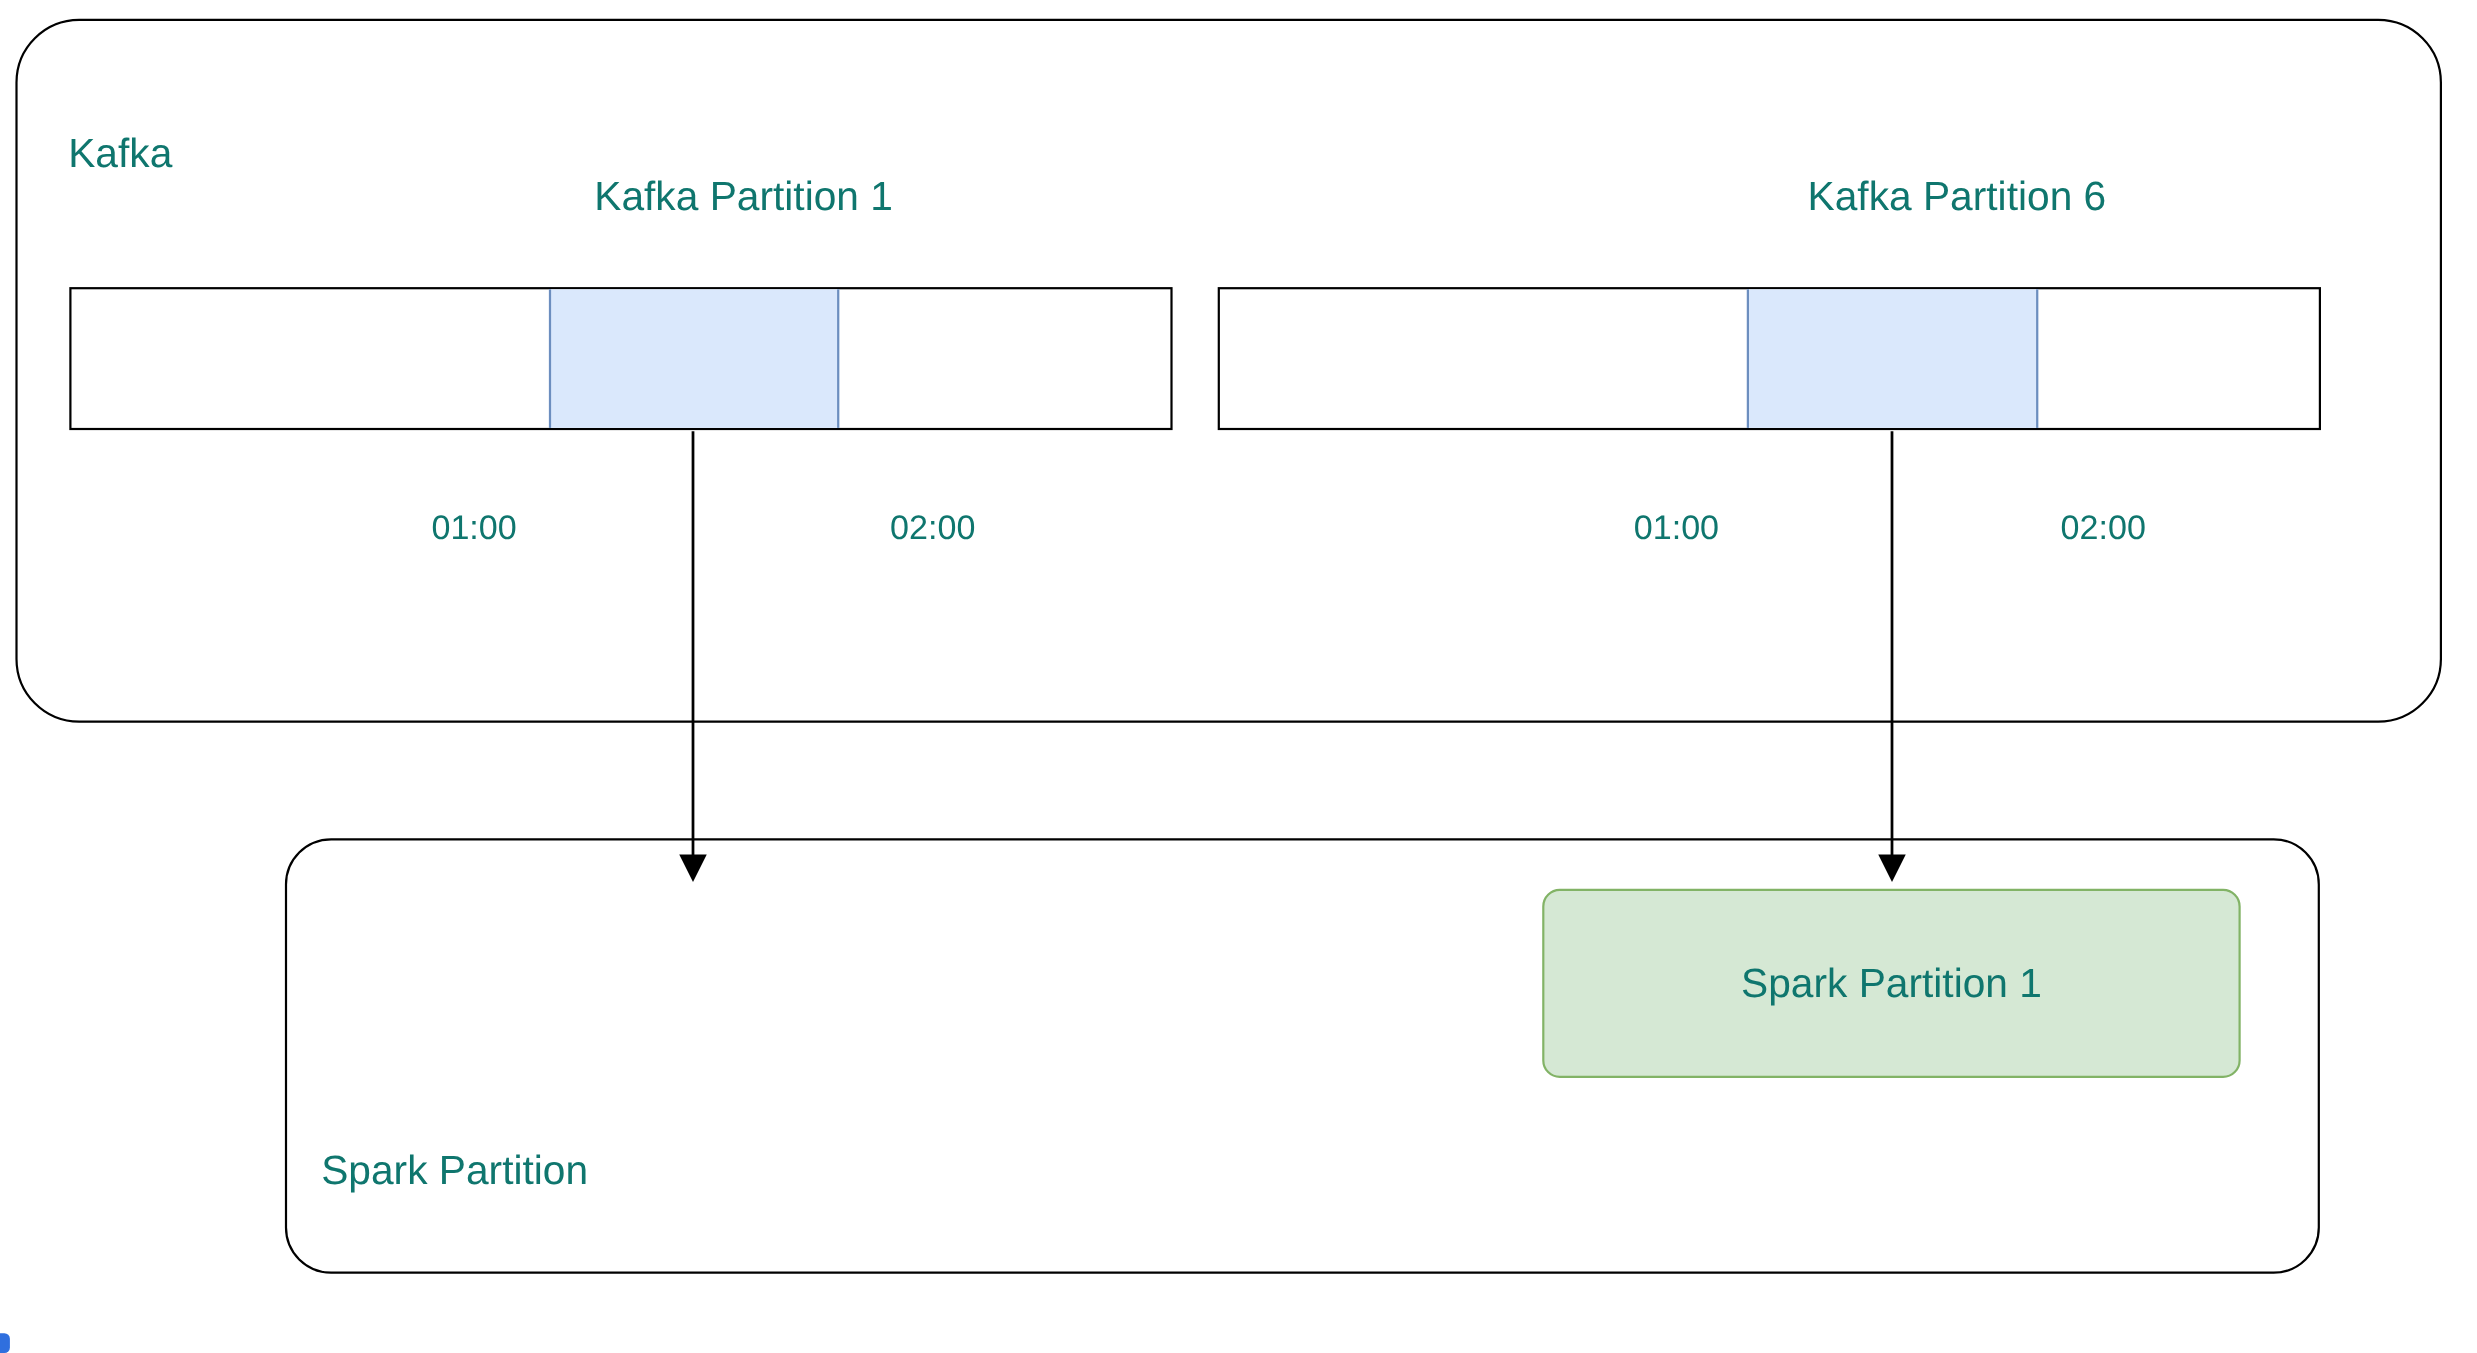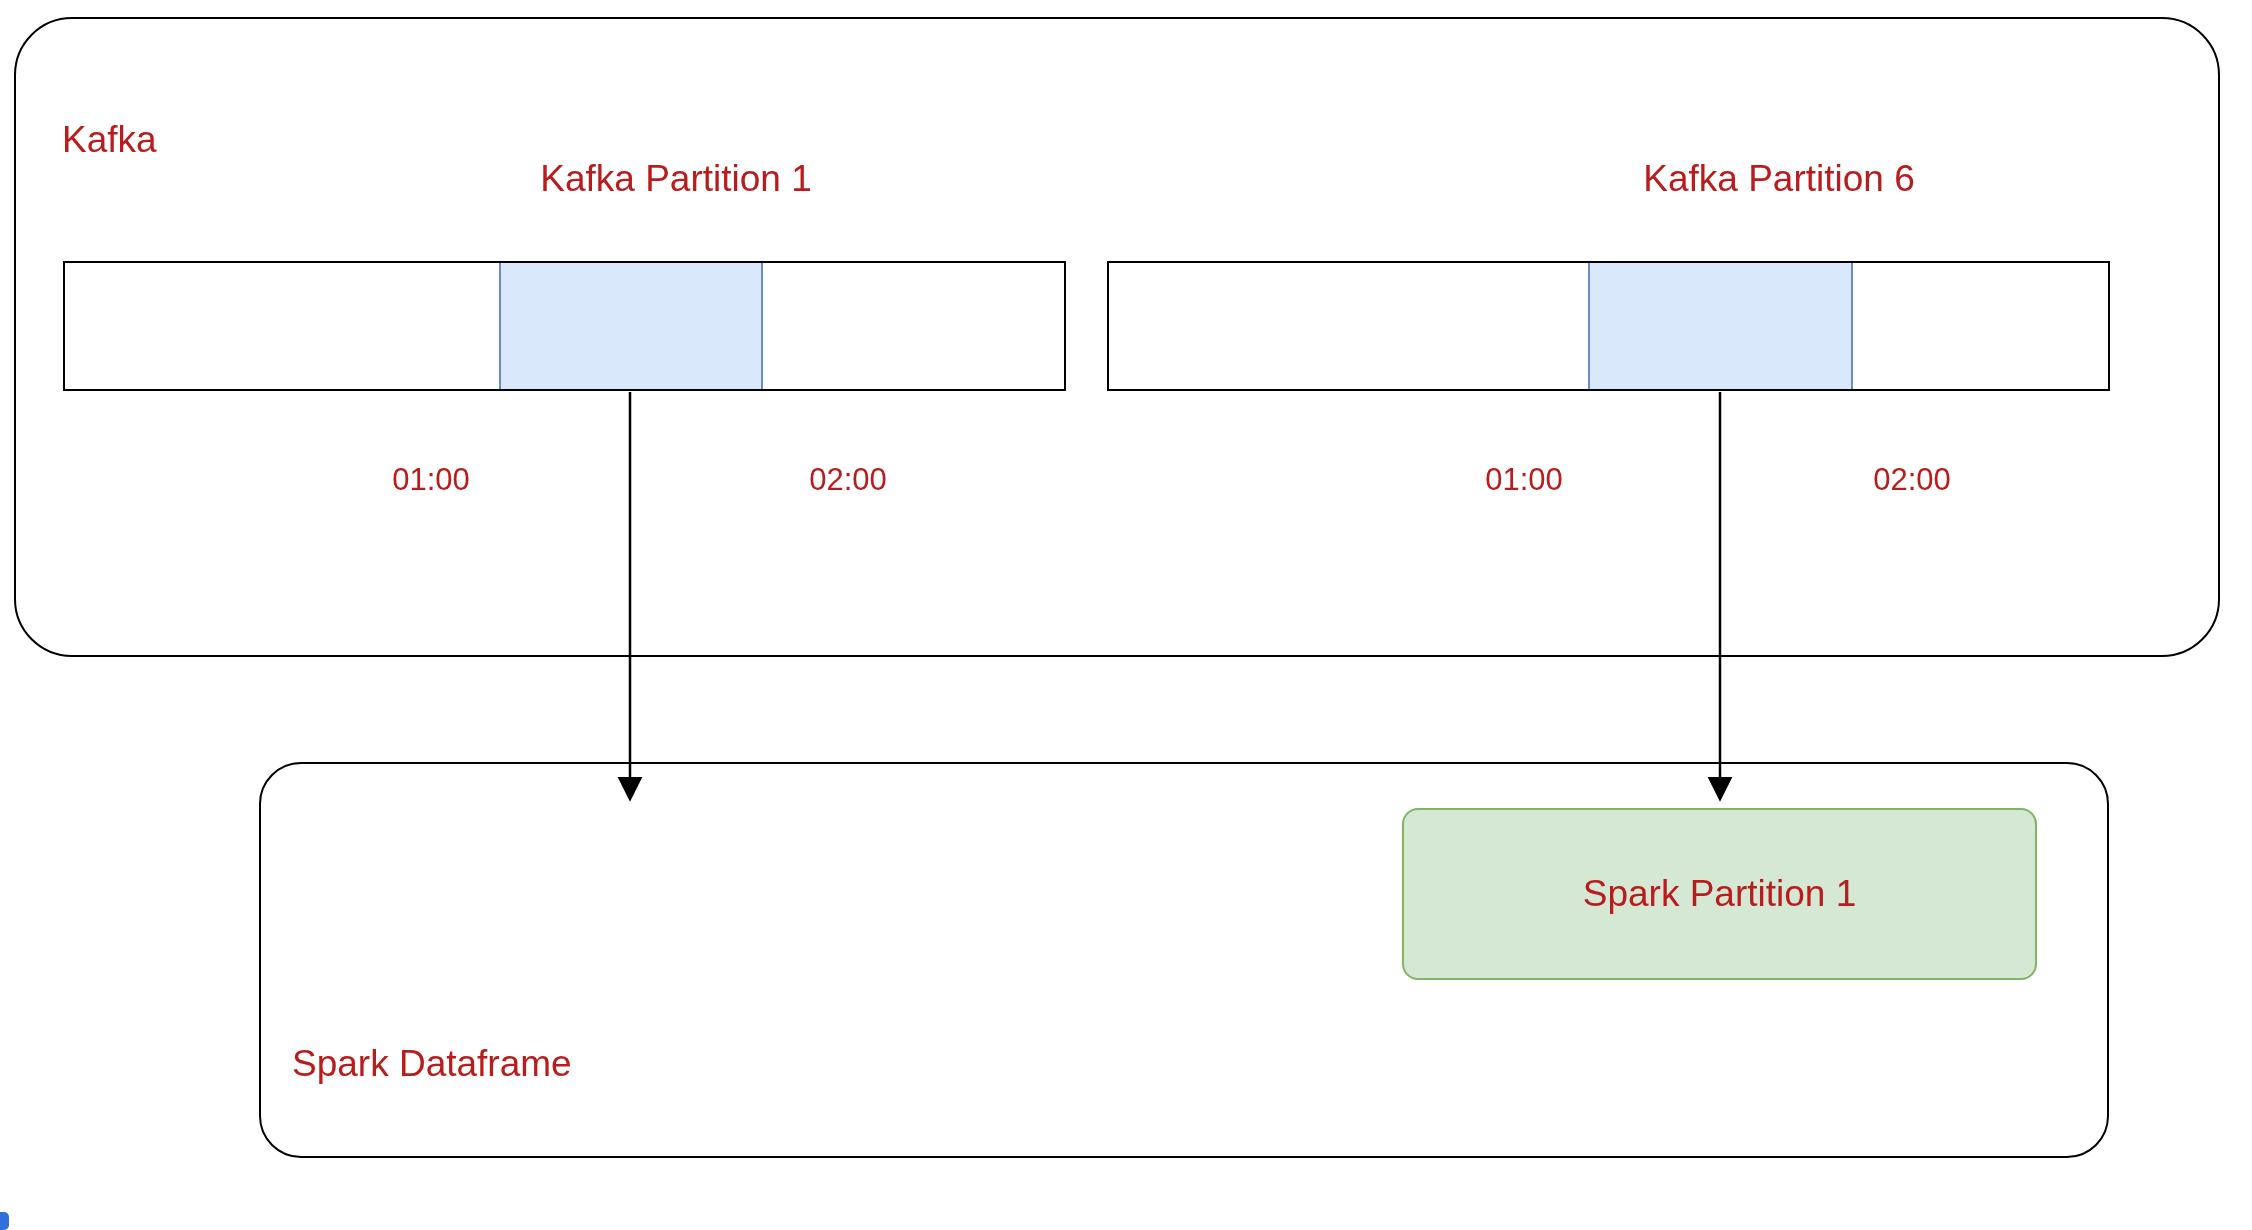--- a/index.html
+++ b/index.html
@@ -6,21 +6,21 @@
     margin: 0;
     padding: 0;
     background: #ffffff;
   }
   .canvas {
     position: relative;
     width: 2252px;
     height: 1230px;
     background: #ffffff;
     font-family: "Liberation Sans", sans-serif;
-    color: #b91c1c;
+    color: #0f766e;
     overflow: hidden;
   }
   * { box-sizing: border-box; }
 
   .container-box {
     position: absolute;
     border: 2.5px solid #000000;
     background: #ffffff;
   }
   .kafka-container {
@@ -137,21 +137,21 @@
   <div class="time-label time-0b">02:00</div>
 
   <div class="part-title title-1">Kafka Partition 6</div>
   <div class="bar bar-1">
     <div class="segment segment-1"></div>
   </div>
   <div class="time-label time-1a">01:00</div>
   <div class="time-label time-1b">02:00</div>
 
   <div class="container-box spark-container"></div>
-  <span class="corner-label spark-label" style="position:absolute;">Spark Dataframe</span>
+  <span class="corner-label spark-label" style="position:absolute;">Spark Partition</span>
 
   <div class="spark-box spark-box-1">
     <span>Spark Partition 1</span>
   </div>
 
   <svg class="arrow-layer" viewBox="0 0 2252 1230" xmlns="http://www.w3.org/2000/svg">
     <defs>
       <marker id="arrowhead" markerWidth="12" markerHeight="12" refX="8.5" refY="5" orient="auto">
         <path d="M0,0 L10,5 L0,10 z" fill="#000000"></path>
       </marker>

